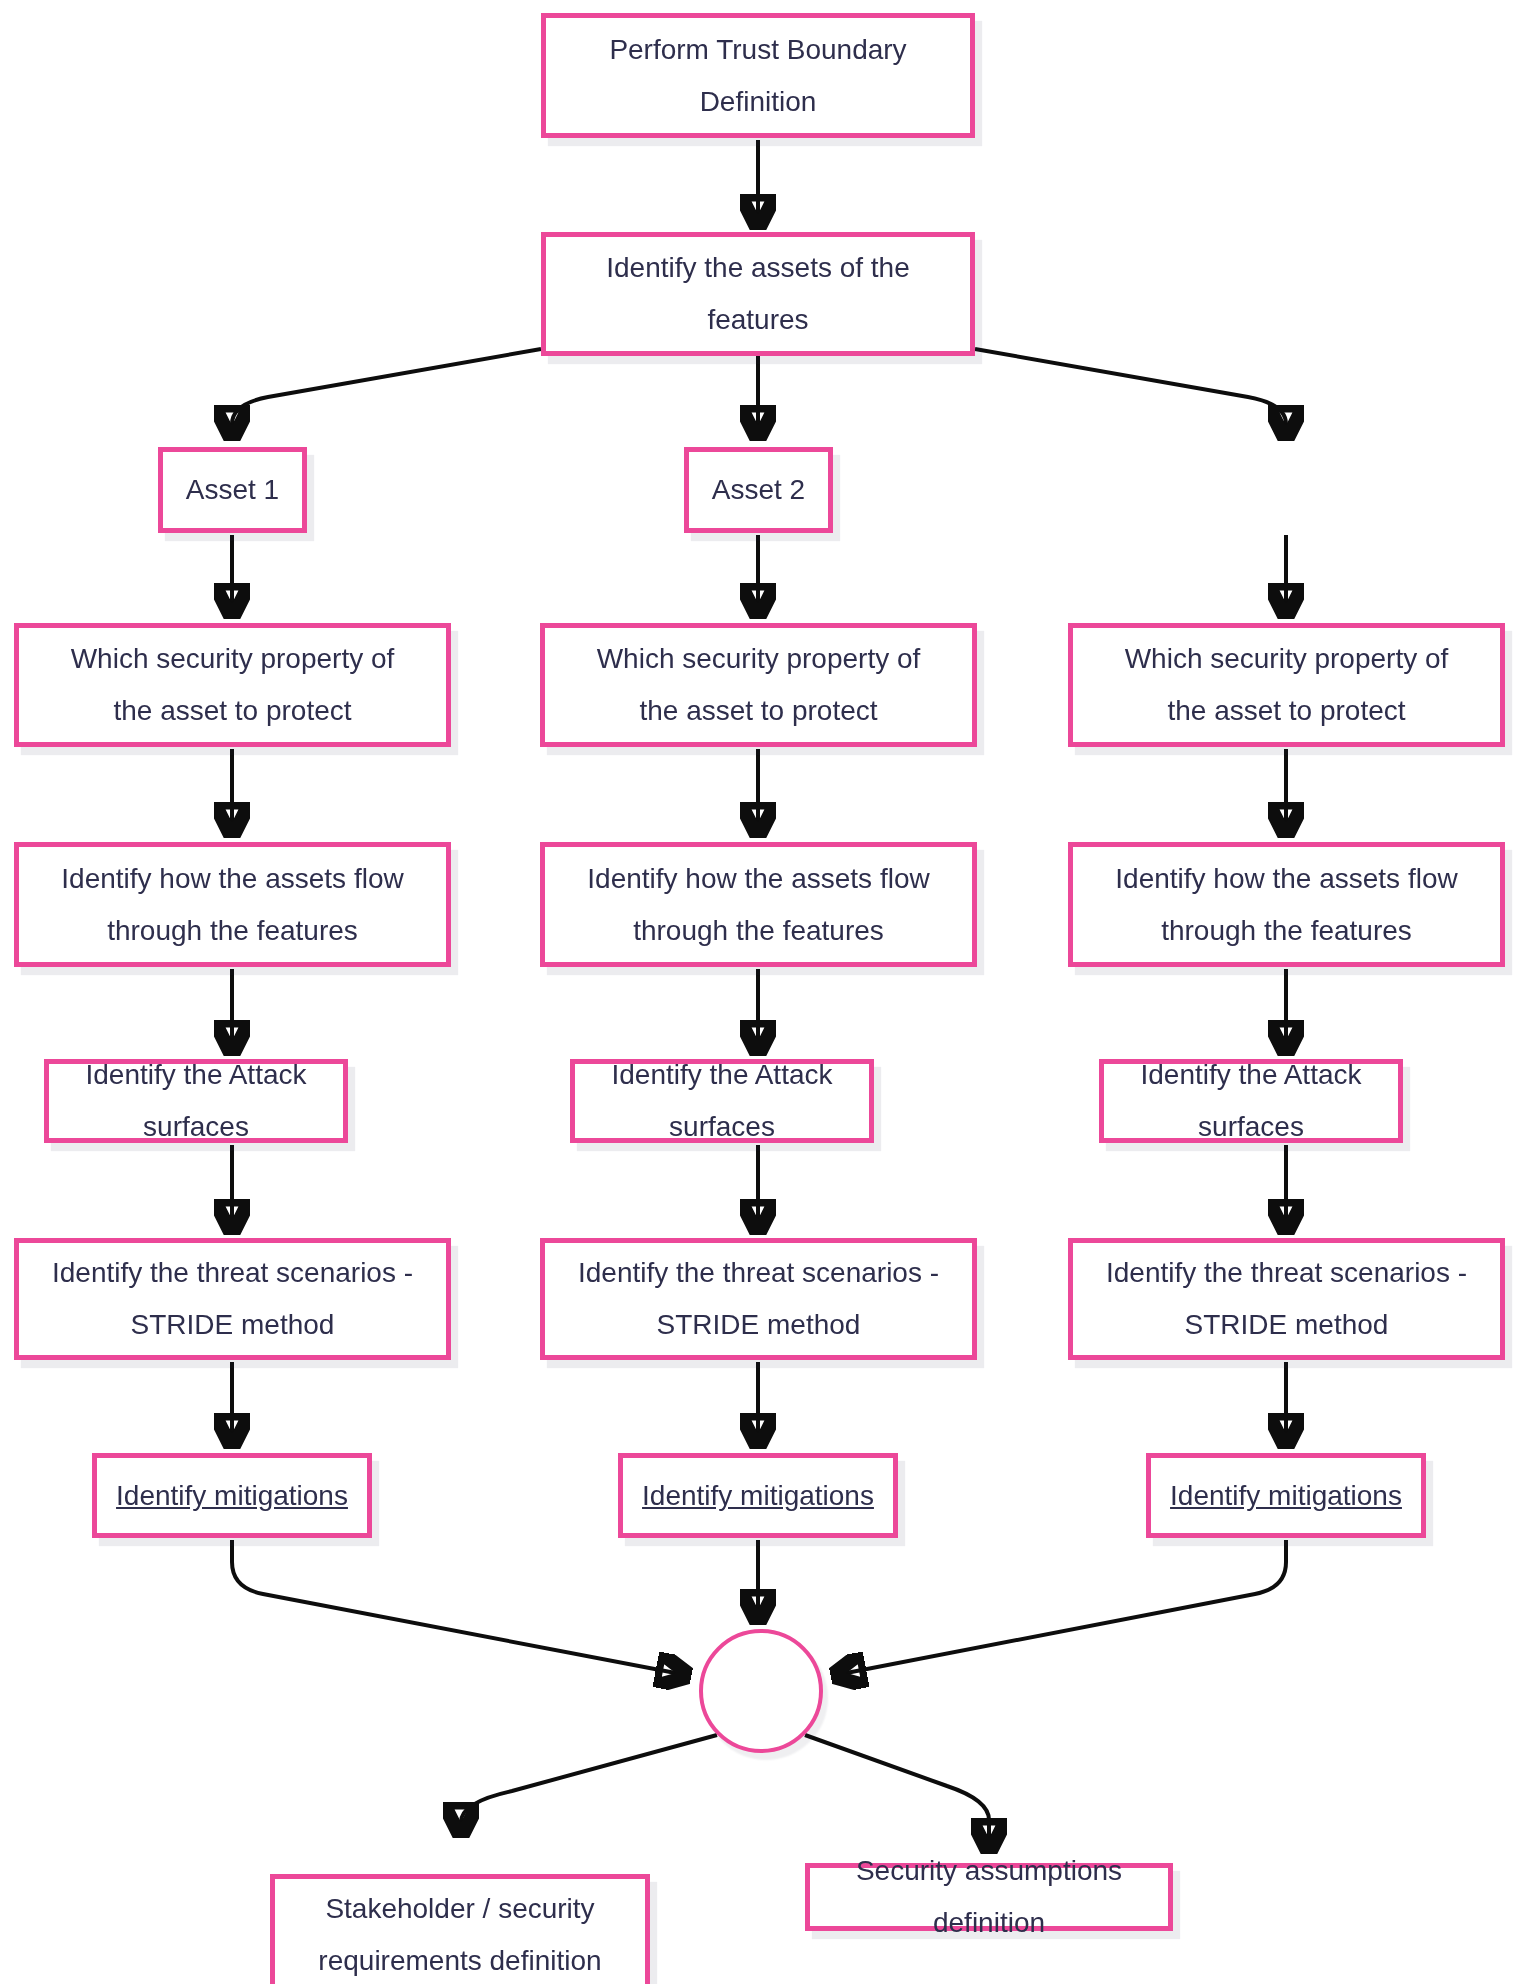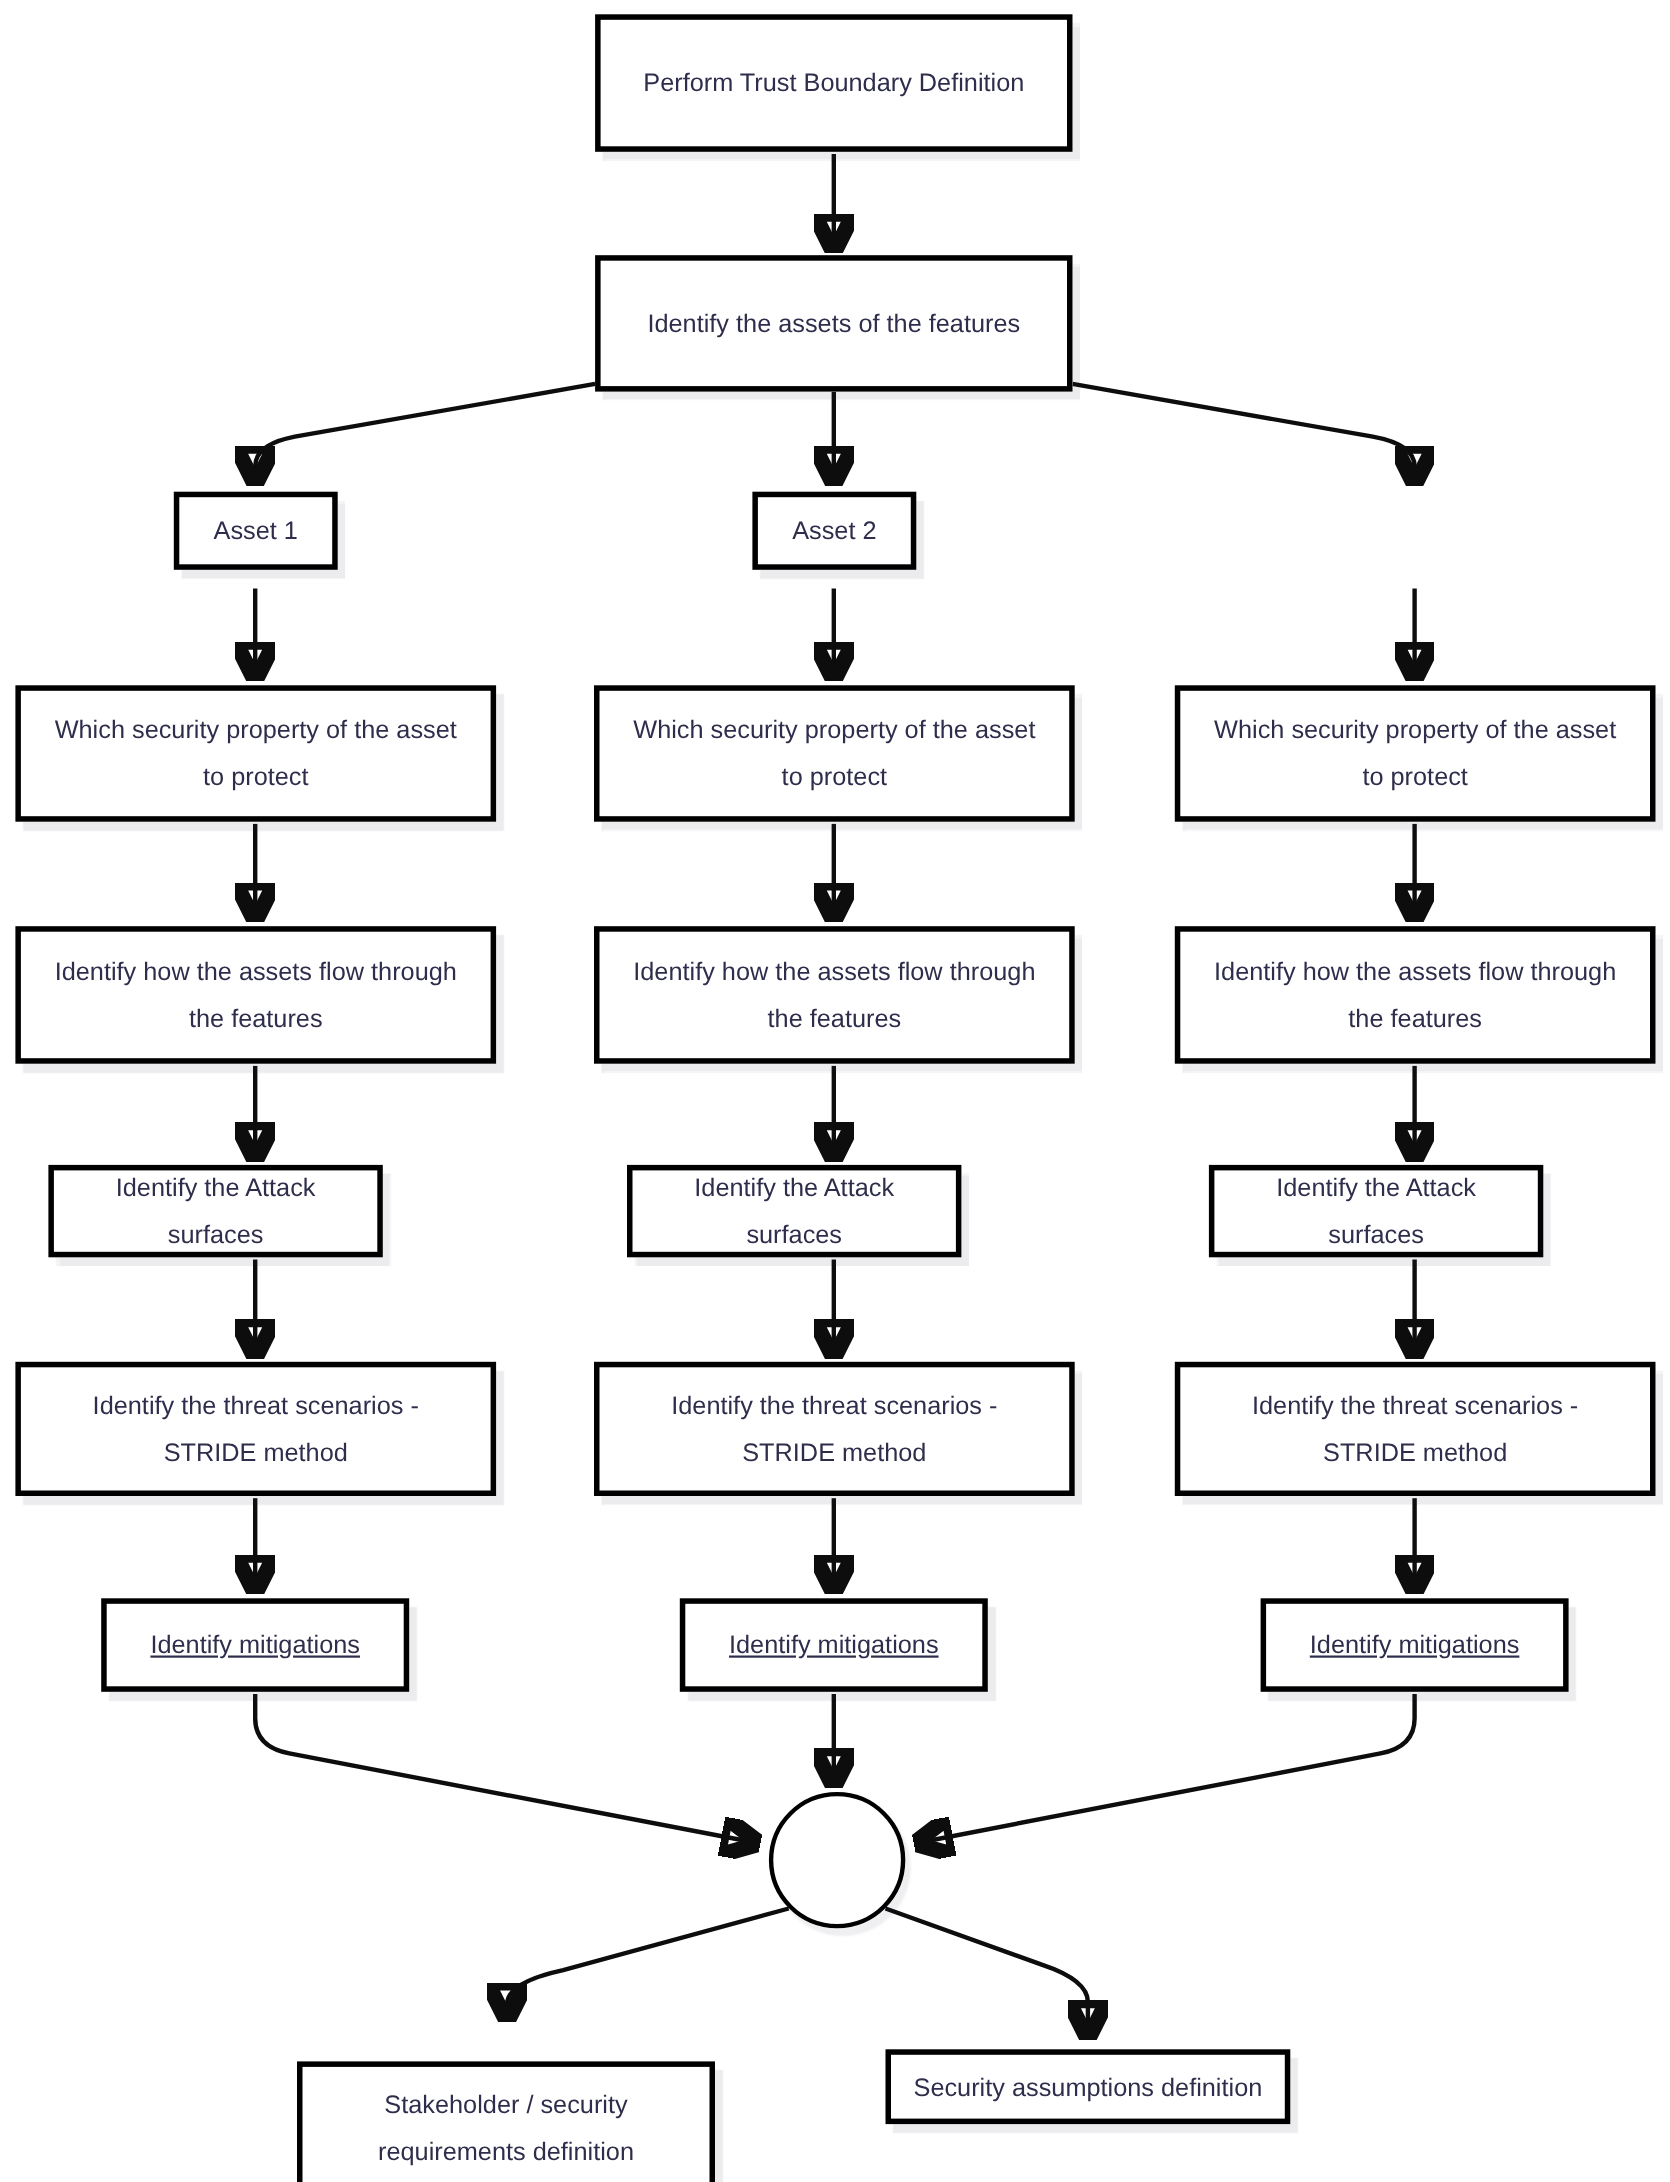--- a/index.html
+++ b/index.html
@@ -25,37 +25,37 @@
   }
   .connectors path {
     fill: none;
     stroke: #0d0d0d;
     stroke-width: 4;
   }
   .node {
     position: absolute;
     box-sizing: border-box;
     background: #ffffff;
-    border: 5px solid #000000;
+    border: 5px solid #ec4899;
     box-shadow: 7px 8px 1px rgba(45, 45, 75, 0.09);
     display: flex;
     align-items: center;
     justify-content: flex-end;
     text-align: center;
     color: #2e2e4c;
-    font-size: 23px;
+    font-size: 28px;
     line-height: 1.85;
     z-index: 2;
   }
   .node .lbl {
     display: block;
     width: 100%;
   }
   .node.big    { width: 437px; height: 124px; padding: 0 30px; }
-  .node.small  { width: 149px; height: 71px;  padding: 0 6px;  }
+  .node.small  { width: 149px; height: 86px;  padding: 0 6px;  }
   .node.wide   { width: 304px; height: 84px;  padding: 0 10px; }
   .node.mitig  { width: 280px; height: 85px;  padding: 0 8px; text-decoration: underline;  }
   .node.circle {
     width: 124px;
     height: 124px;
     border-width: 4px;
     border-radius: 50%;
     box-shadow: 5px 7px 2px rgba(45, 45, 75, 0.08);
   }
   .node.bottomL { width: 380px; height: 122px; padding: 0 22px; }

